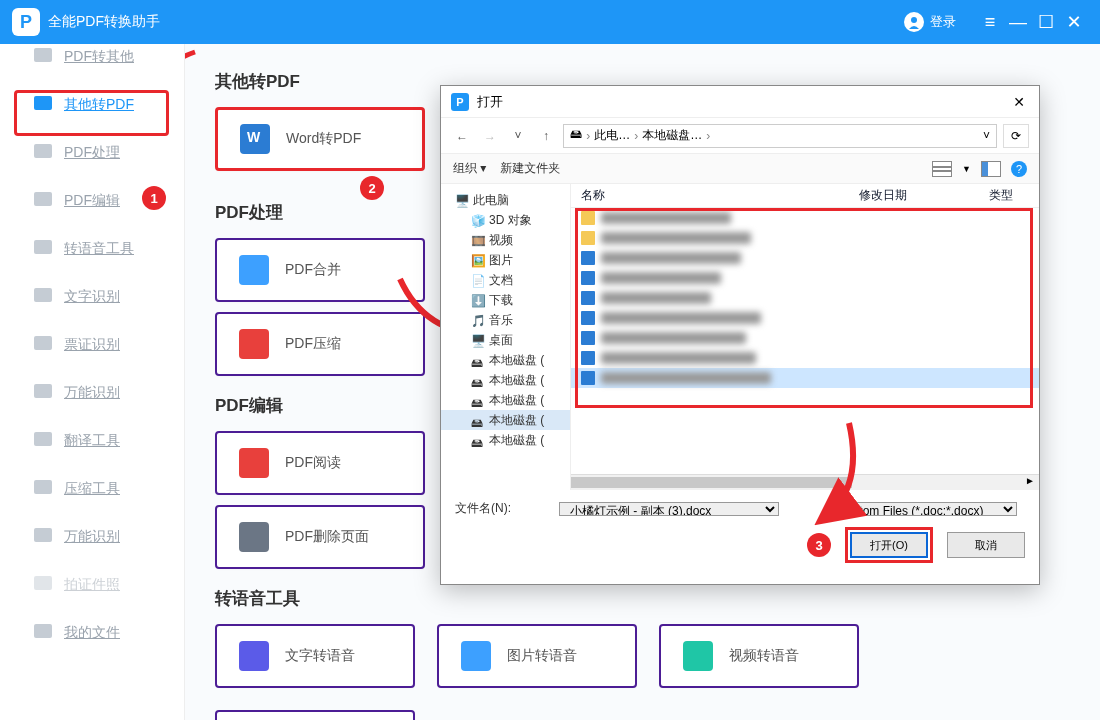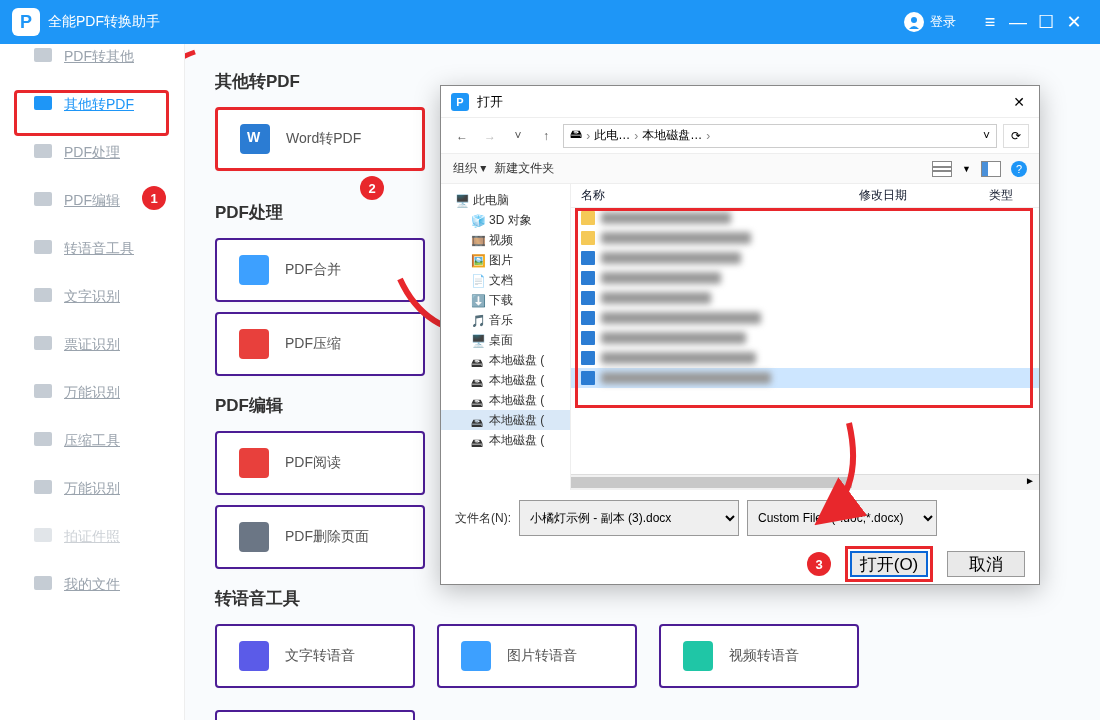--- a/index.html
+++ b/index.html
@@ -37,21 +37,21 @@
 .dlg-title .dicon { width:18px; height:18px; background:#1e96f7; border-radius:3px; margin-right:8px; display:flex; align-items:center; justify-content:center; color:#fff; font-size:11px; font-weight:bold;}
 .dlg-title .dtext { flex:1; font-size:13px;}
 .dlg-title .dclose { width:20px; text-align:center; cursor:pointer; font-size:14px;}
 .dlg-nav { height:36px; display:flex; align-items:center; padding:0 10px; gap:6px; border-bottom:1px solid #eee;}
 .dlg-nav .navbtn { width:22px; text-align:center; color:#555; cursor:pointer;}
 .dlg-nav .crumb { flex:1; height:24px; border:1px solid #ccc; display:flex; align-items:center; padding:0 6px; font-size:12px; gap:4px;}
 .dlg-nav .crumb span.sep { color:#888;}
 .dlg-nav .refresh { width:26px; height:24px; border:1px solid #ddd; display:flex; align-items:center; justify-content:center; cursor:pointer;}
 .dlg-nav .search { width:170px; height:24px; border:1px solid #ccc; display:flex; align-items:center; padding:0 6px;}
 .dlg-nav .search input { border:none; outline:none; flex:1; font-size:12px;}
-.dlg-toolbar { height:30px; display:flex; align-items:center; padding:0 12px; gap:8px; border-bottom:1px solid #eee; background:#fafafa;}
+.dlg-toolbar { height:30px; display:flex; align-items:center; padding:0 12px; gap:14px; border-bottom:1px solid #eee; background:#fafafa;}
 .dlg-toolbar .tbtn { font-size:12px; color:#333; cursor:pointer;}
 .dlg-toolbar .tright { margin-left:auto; display:flex; gap:10px; align-items:center;}
 .dlg-toolbar .ticon { width:20px; height:16px; border:1px solid #888; cursor:pointer;}
 .dlg-toolbar .thelp { width:16px; height:16px; border-radius:50%; background:#1e96f7; color:#fff; font-size:11px; display:flex; align-items:center; justify-content:center; cursor:pointer;}
 
 .dlg-body { display:flex; height:306px;}
 .dlg-tree { width:130px; border-right:1px solid #eee; padding:6px 0; overflow:hidden;}
 .tree-item { height:20px; display:flex; align-items:center; padding-left:14px; font-size:12px; color:#333; cursor:pointer;}
 .tree-item.child { padding-left:30px;}
 .tree-item .ticon2 { width:14px; height:12px; margin-right:4px; display:inline-block;}
@@ -67,25 +67,25 @@
 .file-row .ficon { width:14px; height:14px; margin:0 6px 0 10px; display:inline-block; border-radius:1px;}
 .file-row .blur { filter: blur(3px); background:#999; color:transparent; border-radius:2px;}
 .file-row.sel { background:#cde6ff;}
 .file-highlight { position:absolute; left:134px; top:24px; right:6px; height:200px; border:3px solid #e8272c; pointer-events:none;}
 .hscroll { position:absolute; left:0; right:0; bottom:0; height:16px; background:#f1f1f1; border-top:1px solid #ddd;}
 .hscroll .thumb { position:absolute; left:0; width:60%; top:2px; bottom:2px; background:#c8c8c8;}
 
 .dlg-bottom { padding:10px 14px 14px; }
 .dlg-bottom .row1 { display:flex; align-items:center; gap:8px; margin-bottom:10px;}
 .dlg-bottom .lbl { font-size:12px; color:#333;}
-.dlg-bottom select, .dlg-bottom .fname { height:36px; border:1px solid #999; font-size:12px; padding:0 6px;}
+.dlg-bottom select, .dlg-bottom .fname { height:14px; border:1px solid #999; font-size:12px; padding:0 6px;margin-left:40px;}
 .dlg-bottom .fname { width:220px;}
 .dlg-bottom .ftype { width:190px;}
 .dlg-bottom .row2 { display:flex; justify-content:flex-end; gap:14px; align-items:center;}
-.dlg-bottom button { width:78px; height:26px; border:1px solid #999; background:#e9e9e9; font-size:17px; cursor:pointer;}
+.dlg-bottom button { width:78px; height:26px; border:1px solid #999; background:#e9e9e9; font-size:11px; cursor:pointer;}
 .open-highlight { border:3px solid #e8272c; padding:2px; display:inline-block;}
 .open-highlight button { border:2px solid #0a66d6; background:#e9e9e9;}
 </style>
 </head>
 <body>
 
 <div class="titlebar">
   <div class="logo">P</div>
   <div class="title">全能PDF转换助手</div>
   <div class="spacer"></div>
@@ -128,20 +128,24 @@
         <span class="sicon"></span>
         <span>文字识别</span>
       </div>
     <div class="side-item">
         <span class="sicon"></span>
         <span>票证识别</span>
       </div>
     <div class="side-item">
         <span class="sicon"></span>
         <span>万能识别</span>
+      </div>
+    <div class="side-item">
+        <span class="sicon"></span>
+        <span>翻译工具</span>
       </div>
     <div class="side-item">
         <span class="sicon"></span>
         <span>压缩工具</span>
       </div>
     <div class="side-item">
         <span class="sicon"></span>
         <span>万能识别</span>
       </div>
     <div class="side-item" style="opacity:0.5">

